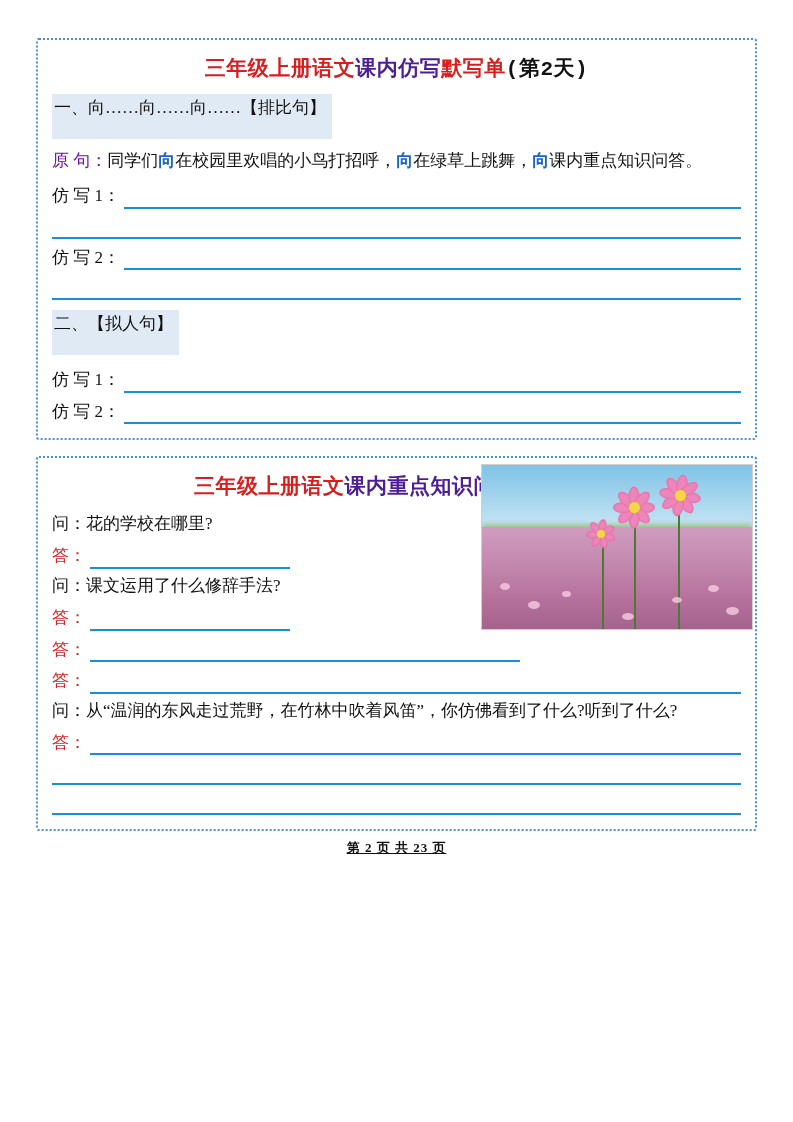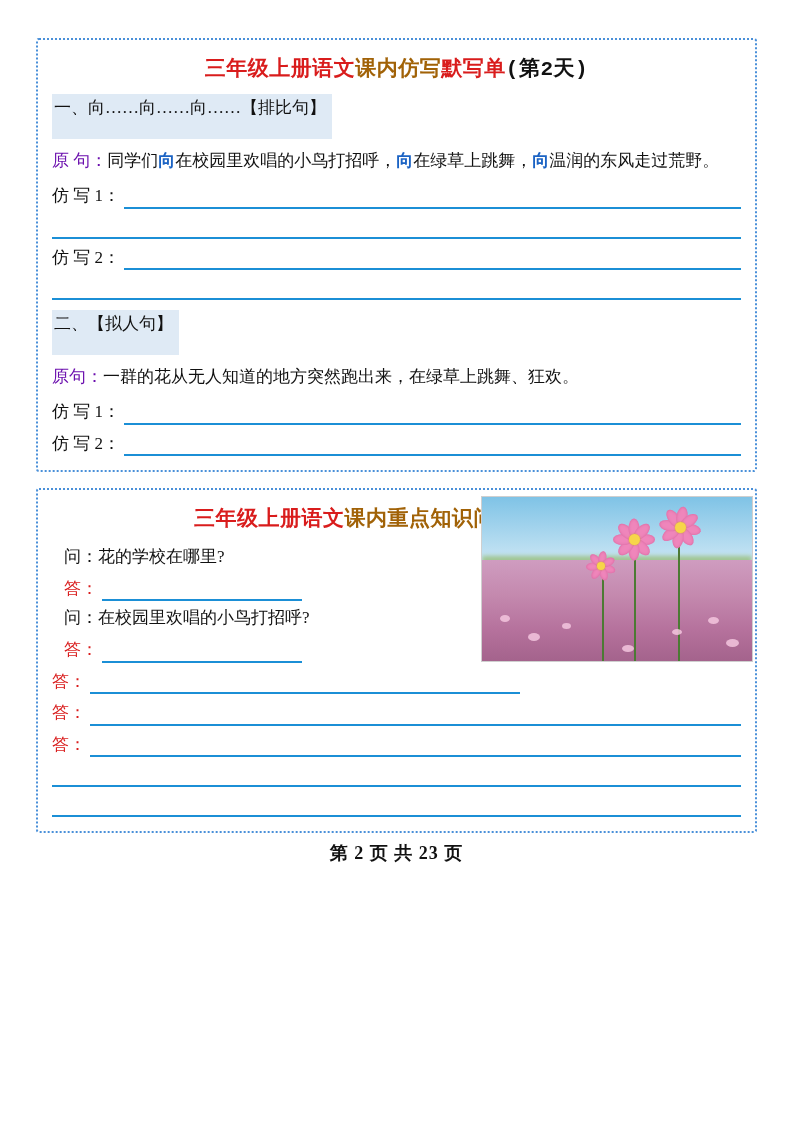--- a/index.html
+++ b/index.html
@@ -34,21 +34,21 @@
   .card-title {
     text-align: center;
     font-weight: bold;
     font-size: 21px;
     letter-spacing: 0.5px;
     margin: 6px 0 10px 0;
     line-height: 1.2;
     font-family: "Liberation Serif", "DejaVu Serif", serif;
   }
   .t-red { color: #d91c1c; }
-  .t-blue { color: #a16207; }
+  .t-blue { color: #4c1d95; }
   .t-black { color: #111; font-family: Liberation Mono, monospace; }
 
   .section-head {
     font-size: 17px;
     color: #111;
     background: #dfeaf5;
     display: inline-block;
     padding: 2px 6px 19px 2px;
     margin: 2px 0 6px 0;
     line-height: 1.4;
@@ -165,64 +165,61 @@
   .bloom.small .center { width: 8px; height: 8px; margin: -4px 0 0 -4px; }
 
   .qa-line {
     font-size: 17px;
     color: #111;
     line-height: 1.6;
     margin-top: 3px;
   }
   .qa-narrow {
     width: 448px;
-    margin-left: 12px;
   }
   .footer {
     text-align: center;
-    font-size: 18px;
+    font-size: 13px;
     font-weight: bold;
     color: #111;
     margin-top: 8px;
     letter-spacing: 1px;
+    text-decoration: underline;
   }
 </style>
 </head>
 <body>
 
 <div class="page">
 
   <div class="card">
     <div class="card-title">
       <span class="t-red">三年级上册语文</span><span class="t-blue">课内仿写</span><span class="t-red">默写单</span><span class="t-black">(第2天)</span>
     </div>
 
     <div class="section-head">一、向……向……向……【排比句】</div>
 
     <p class="para">
-      <span class="lead">原 句：</span><span>同学们</span><span class="kw">向</span><span>在校园里欢唱的小鸟打招呼，</span><span class="kw">向</span><span>在绿草上跳舞，</span><span class="kw">向</span><span>温润的东风走过荒野。</span>
+      <span class="lead">原 句：</span><span>同学们</span><span class="kw">向</span><span>在校园里欢唱的小鸟打招呼，</span><span class="kw">向</span><span>在绿草上跳舞，</span><span class="kw">向</span><span>课内重点知识问答。</span>
     </p>
 
     <div class="ans-row">
       <span class="ans-label">仿 写 1：</span>
       <span class="rule"></span>
     </div>
     <div class="rule-full"></div>
 
     <div class="ans-row">
       <span class="ans-label">仿 写 2：</span>
       <span class="rule"></span>
     </div>
     <div class="rule-full"></div>
 
     <div class="section-head" style="margin-top:10px">二、【拟人句】</div>
 
-    <p class="para">
-      <span class="lead">原句：</span><span>一群的花从无人知道的地方突然跑出来，在绿草上跳舞、狂欢。</span>
-    </p>
 
     <div class="ans-row">
       <span class="ans-label">仿 写 1：</span>
       <span class="rule"></span>
     </div>
     <div class="ans-row">
       <span class="ans-label">仿 写 2：</span>
       <span class="rule"></span>
     </div>
   </div>
@@ -284,36 +281,37 @@
       <div class="speck" style="left:140px; top:148px; width:12px; height:7px;"></div>
       <div class="speck" style="left:190px; top:132px; width:10px; height:6px;"></div>
     </div>
 
     <div class="qa-line qa-narrow">问：花的学校在哪里?</div>
     <div class="ans-row qa-narrow">
       <span class="ans-label red">答：</span>
       <span class="rule short-1"></span>
     </div>
 
-    <div class="qa-line qa-narrow">问：在校园里欢唱的小鸟打招呼?</div>
+    <div class="qa-line qa-narrow">问：课文运用了什么修辞手法?</div>
     <div class="ans-row qa-narrow">
       <span class="ans-label red">答：</span>
       <span class="rule short-1"></span>
     </div>
 
     <div class="ans-row">
       <span class="ans-label red">答：</span>
       <span class="rule medium"></span>
     </div>
 
     <div class="ans-row">
       <span class="ans-label red">答：</span>
       <span class="rule"></span>
     </div>
 
+    <div class="qa-line">问：从“温润的东风走过荒野，在竹林中吹着风笛”，你仿佛看到了什么?听到了什么?</div>
     <div class="ans-row">
       <span class="ans-label red">答：</span>
       <span class="rule"></span>
     </div>
     <div class="rule-full"></div>
     <div class="rule-full"></div>
   </div>
 
   <div class="footer">第 2 页 共 23 页</div>
 </div>

